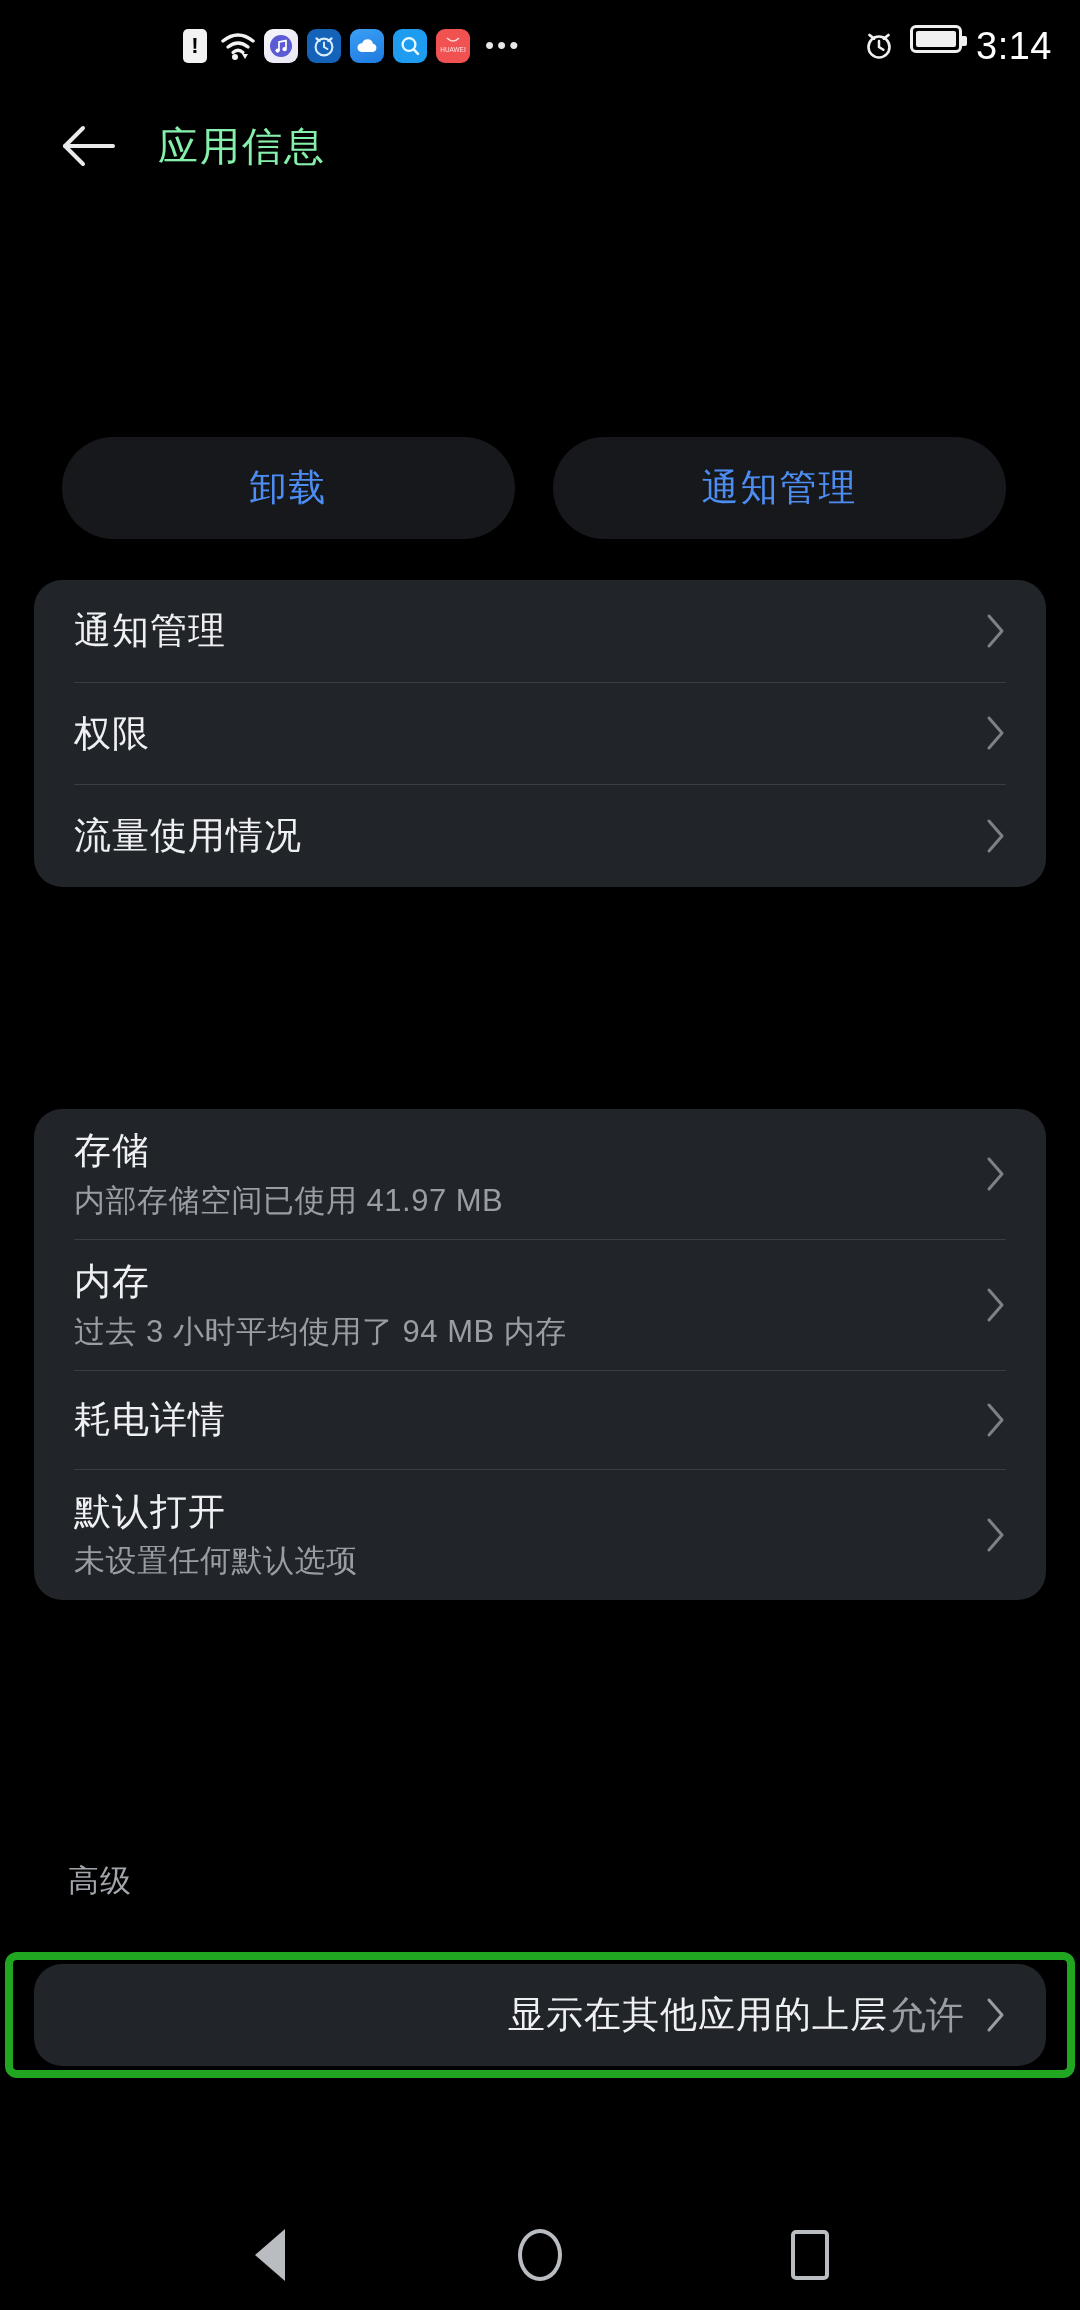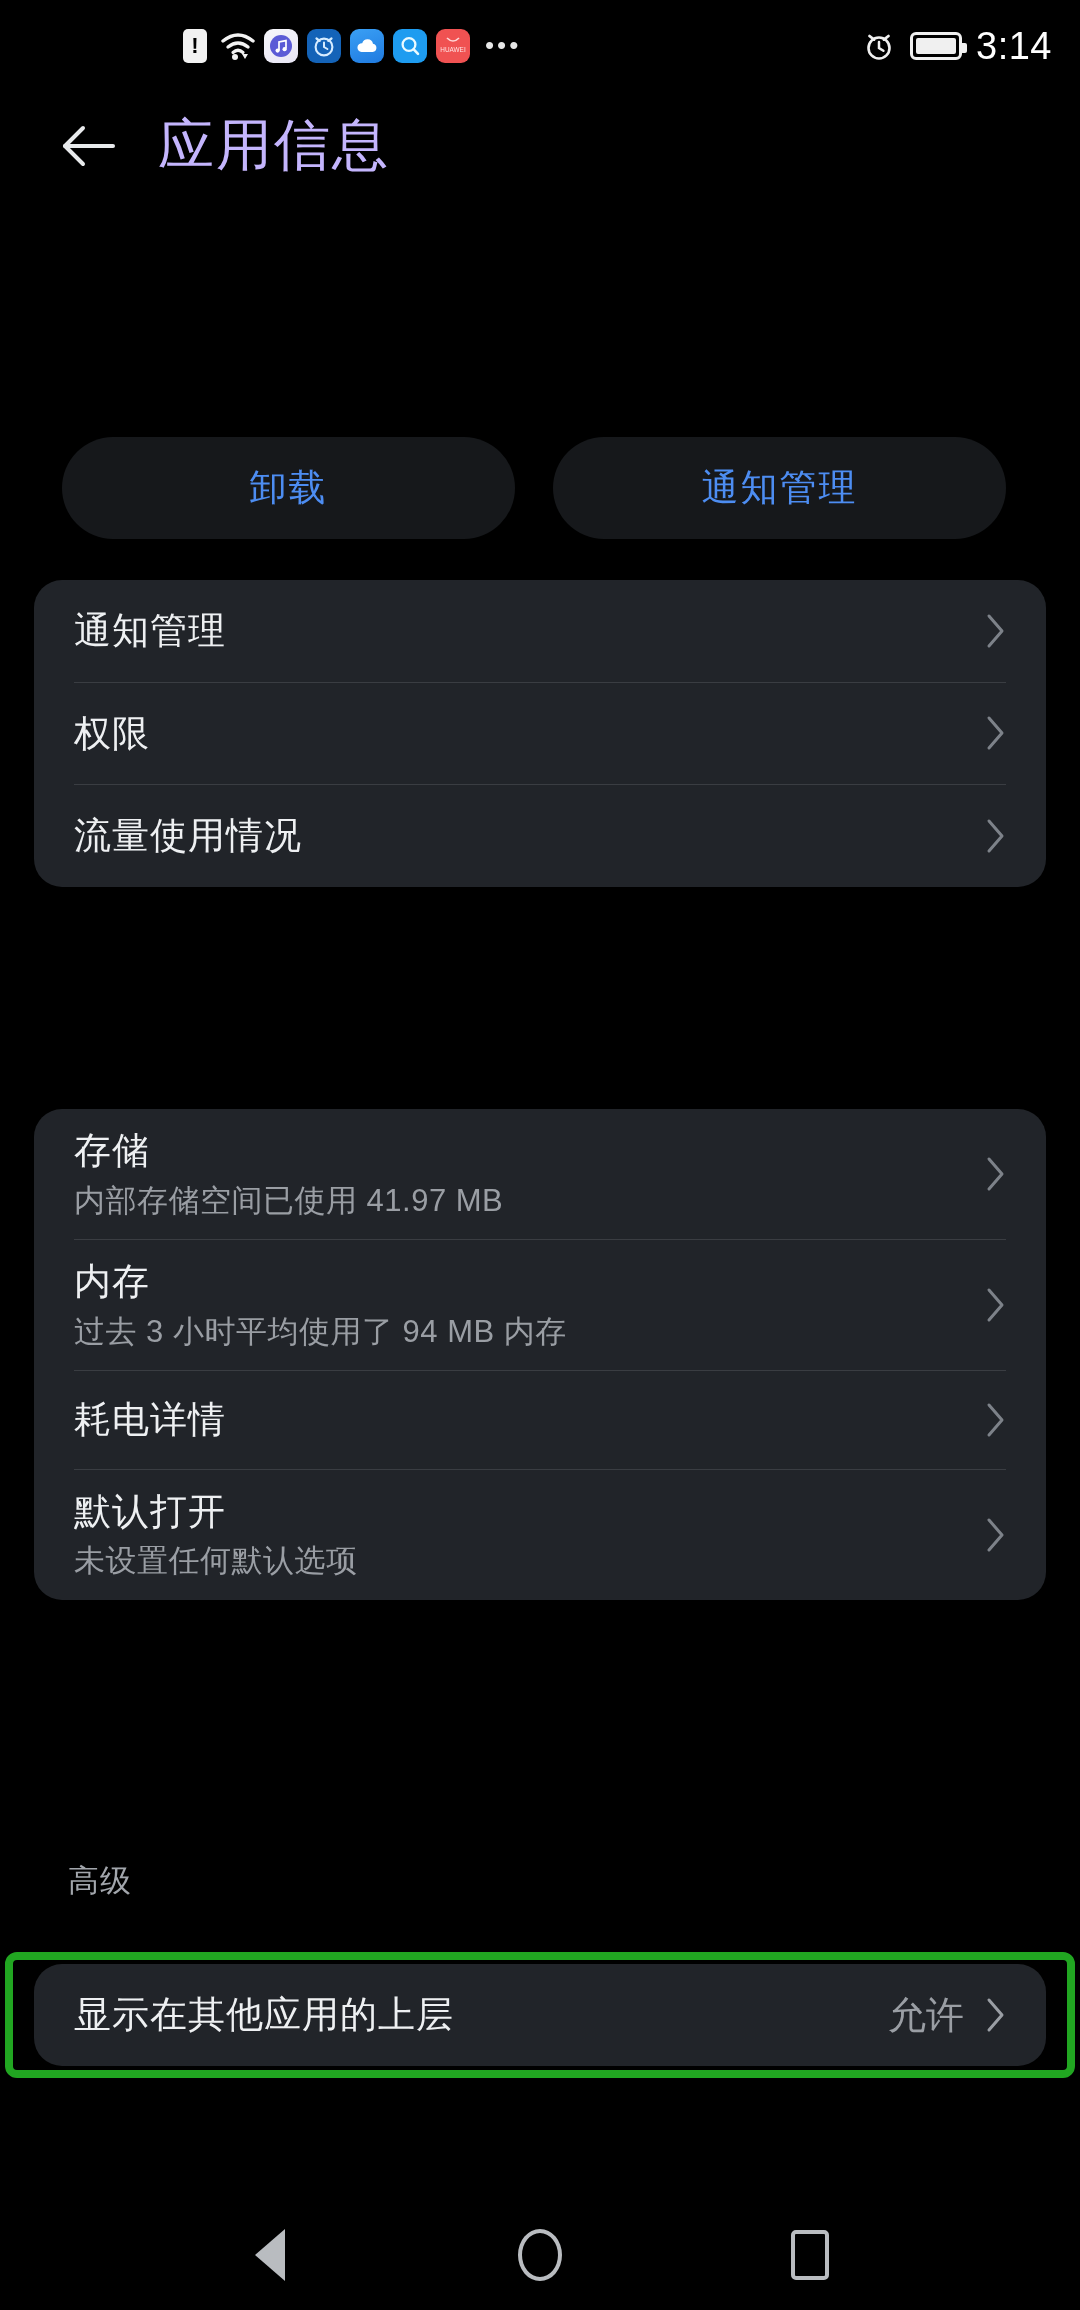--- a/index.html
+++ b/index.html
@@ -10,21 +10,21 @@
     overflow:hidden;
   }
   .screen { position:relative; width:1080px; height:2310px; background:#000; }
 
   
   .statusbar {
     position:absolute; top:0; left:0; width:1080px; height:92px;
     display:flex; align-items:center; padding:0 28px;
   }
   .sb-left { display:flex; align-items:center; gap:9px; margin-left:150px; }
-  .sb-right { margin-left:auto; display:flex; align-items:center; gap:14px; }
+  .sb-right { margin-left:auto; display:flex; align-items:flex-start; gap:14px; }
   .sb-icon { width:34px; height:40px; display:flex; align-items:center; justify-content:center; }
   .sim-icon {
     width:24px; height:34px; background:#f2f2f2; border-radius:5px 5px 5px 5px;
     position:relative; display:flex; align-items:center; justify-content:center;
   }
   .sim-icon::after {
     content:"!"; color:#000; font-size:22px; font-weight:bold; line-height:1;
     font-family:"Liberation Sans",sans-serif;
   }
   .app-icon { width:34px; height:34px; border-radius:9px; display:flex; align-items:center; justify-content:center; }
@@ -41,21 +41,21 @@
   .battery::after {
     content:""; position:absolute; right:-8px; top:8px; width:5px; height:10px;
     background:#f0f0f0; border-radius:0 2px 2px 0;
   }
   .battery > i { display:block; width:100%; height:100%; background:#f0f0f0; border-radius:2px; }
   .clock { color:#fff; font-size:38px; letter-spacing:0.5px; }
 
   
   .header { position:absolute; top:96px; left:0; width:1080px; height:100px; display:flex; align-items:center; }
   .back-arrow { width:96px; margin-left:40px; display:flex; align-items:center; justify-content:center; }
-  .title { color:#c4b5fd; font-size:56px; font-weight:500; margin-left:22px; letter-spacing:2px; }
+  .title { color:#86efac; font-size:40px; font-weight:500; margin-left:22px; letter-spacing:2px; }
 
   
   .app-row { position:absolute; top:250px; left:0; width:1080px; height:110px; display:flex; align-items:center; }
   .app-logo {
     width:105px; height:105px; margin-left:92px; border-radius:22px;
     background:#1976bd; position:relative; overflow:hidden;
   }
   .app-logo svg { position:absolute; left:0; top:0; }
   .app-version { color:#c7c7c7; font-size:37px; margin-left:47px; letter-spacing:1px; }
 
@@ -88,21 +88,21 @@
 
   .section-label { position:absolute; left:68px; color:#a2a6ac; font-size:31px; letter-spacing:1px; }
   #label-advanced { top:1860px; }
 
   
   .highlight-box {
     position:absolute; left:5px; top:1952px; width:1070px; height:126px;
     border:8px solid #21a621; border-radius:12px;
   }
   #card-advanced { top:1964px; left:34px; width:1012px; }
-  #card-advanced .row { min-height:102px; }
+  #card-advanced .row { min-height:102px;text-align:right; }
 
   
   .navbar { position:absolute; bottom:0; left:0; width:1080px; height:110px; display:flex; align-items:center; justify-content:center; gap:200px; }
   .nav-btn { width:70px; height:70px; display:flex; align-items:center; justify-content:center; }
   .nav-back { width:0; height:0; border-top:26px solid transparent; border-bottom:26px solid transparent; border-right:30px solid #b9bcc0; }
   .nav-home { width:44px; height:52px; border:4px solid #b9bcc0; border-radius:50%; }
   .nav-recent { width:38px; height:50px; border:4px solid #b9bcc0; border-radius:5px; }
 </style>
 </head>
 <body>

